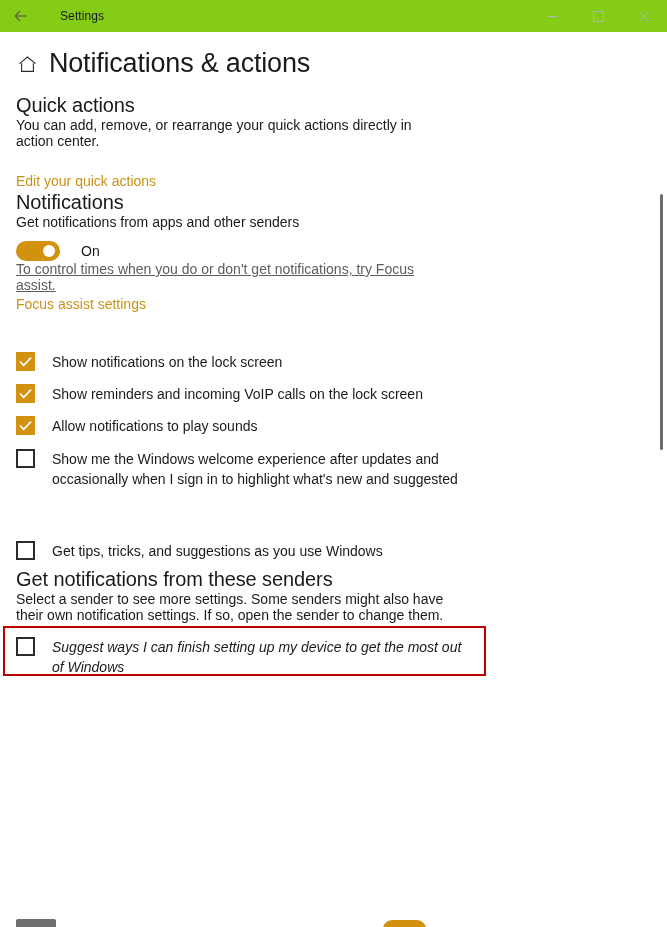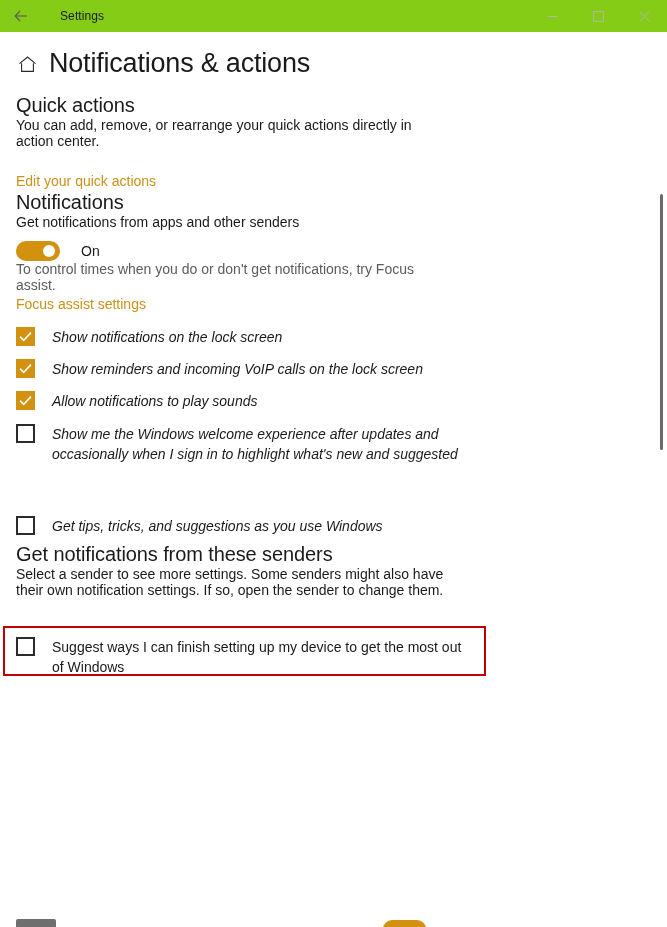--- a/index.html
+++ b/index.html
@@ -140,21 +140,21 @@
     text-decoration: none;
     display: inline-block;
   }
 
   
   .blk-quick-title   { margin-top: 12px; }
   .blk-quick-desc    { margin-top: 21px; }
   .blk-quick-link    { margin-top: 22px; }
   .blk-notif-title   { margin-top: 38px; }
   .blk-notif-desc    { margin-top: 21px; }
-  .blk-focus-desc    { margin-top: 23px; }
+  .blk-focus-desc    { margin-top: 23px; text-decoration: underline; }
   .blk-focus-link    { margin-top: 1px; }
   .blk-senders-title { margin-top: 40px; }
   .blk-senders-desc  { margin-top: 22px; }
   .blk-sortby        { margin-top: 34px; gap: 8px; }
 
   
   .toggle-row {
     display: flex;
     align-items: center;
     margin-top: 11px;
@@ -176,21 +176,21 @@
     top: 4px;
     right: 5px;
   }
   .toggle-label {
     font-size: 14px;
     color: #1a1a1a;
     margin-left: 21px;
   }
 
   
-  .check-list { margin-top: 13px; font-style: italic; }
+  .check-list { margin-top: 38px; }
   .check-row {
     display: flex;
     align-items: flex-start;
     margin-bottom: 12px;
   }
   .cb {
     width: 19px;
     height: 19px;
     flex: none;
     margin-top: 0px;
@@ -416,21 +416,21 @@
       </svg>
     </span>
   </div>
 
 </div>
 
 <div class="red-box-mask"></div>
 
 <div class="highlight-item">
   <div class="cb unchecked"></div>
-  <div class="cb-label" style="margin-left:17px;">Suggest ways I can finish setting up my device to get the most out of Windows</div>
+  <div class="cb-label" style="margin-left:17px;font-style:italic;">Suggest ways I can finish setting up my device to get the most out of Windows</div>
 </div>
 
 <div class="red-box"></div>
 
 <div class="sender-row-partial">
   <div class="sender-icon-partial"></div>
   <div class="sender-toggle-partial"></div>
 </div>
 
 </body></html>

